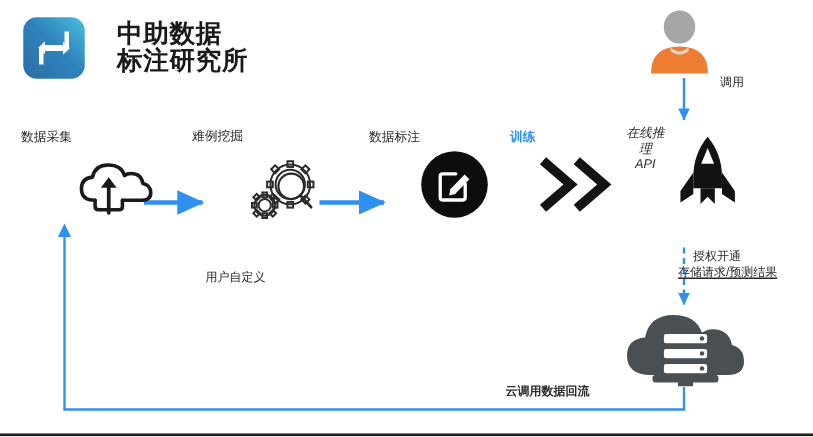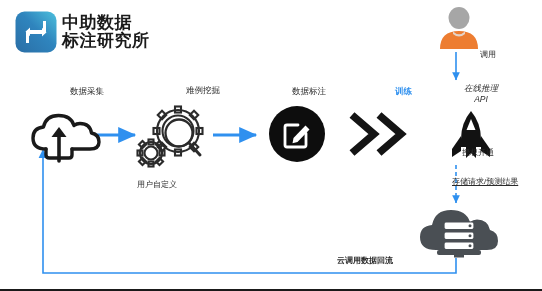--- a/index.html
+++ b/index.html
@@ -16,21 +16,21 @@
     font-family: "Liberation Sans", "DejaVu Sans", sans-serif;
   }
 
   
   #logo-block {
     position: absolute;
     left: 14px;
     top: 10px;
     display: flex;
     align-items: center;
-    gap: 4px;
+    gap: 20px;
   }
   #logo-mark {
     width: 44px;
     height: 44px;
   }
   #logo-text {
     display: flex;
     flex-direction: column;
     justify-content: center;
     line-height: 1.05;
@@ -45,22 +45,22 @@
     font-size: 17px;
     font-weight: bold;
     color: #1a1a1a;
     letter-spacing: 0.5px;
   }
 
   
   .node {
     position: absolute;
     display: flex;
-    flex-direction: column;
-    align-items: flex-end;
+    flex-direction: row;
+    align-items: flex-start;
   }
   .node-label {
     font-size: 8.5px;
     color: #2b2b2b;
     white-space: nowrap;
     text-align: center;
     line-height: 1.25;
   }
   .node-label.accent { color: #2f90ef; font-weight: bold; }
   .node-icon { display: block; }
@@ -223,21 +223,21 @@
   <div class="node" style="left:430px; top:6px; width:52px;">
     <svg class="node-icon" width="46" height="44" viewBox="0 0 46 44">
       <ellipse cx="23" cy="12" rx="10.5" ry="11" fill="#a6a6a6"></ellipse>
       <path d="M4 43 Q4 25 23 25 Q42 25 42 43 Z" fill="#ed7d31"></path>
       <path d="M17 25.5 Q23 31 29 25.5 L29 28 Q23 33 17 28 Z" fill="#e2e2e2" opacity="0.85"></path>
     </svg>
   </div>
 
   <div class="sub-label" style="left:480px; top:50px;">调用</div>
 
-  <div class="sub-label" style="left:462px; top:148px; text-align:center;">授权开通</div>
+  <div class="sub-label" style="left:462px; top:166px; text-align:center;">授权开通</div>
   <div class="sub-label" style="left:452px; top:177px; text-align:right;text-decoration:underline;">存储请求/预测结果</div>
 
   <div class="node" style="left:412px; top:200px; width:88px;">
     <svg class="node-icon" width="86" height="58" viewBox="0 0 86 58">
       <path d="M22 50 Q6 50 6 37 Q6 26 18 25 Q21 10 37 10 Q52 10 56 22
                Q59 19.5 63 19.5 Q74 19.5 76 30 Q84 32 84 41 Q84 50 73 50 Z" fill="#4a4f54"></path>
       <g fill="#ffffff" stroke="#4a4f54" stroke-width="1.2">
         <rect x="30" y="22" width="30" height="7.5" rx="2"></rect>
         <rect x="30" y="32" width="30" height="7.5" rx="2"></rect>
         <rect x="30" y="42" width="30" height="7.5" rx="2"></rect>

